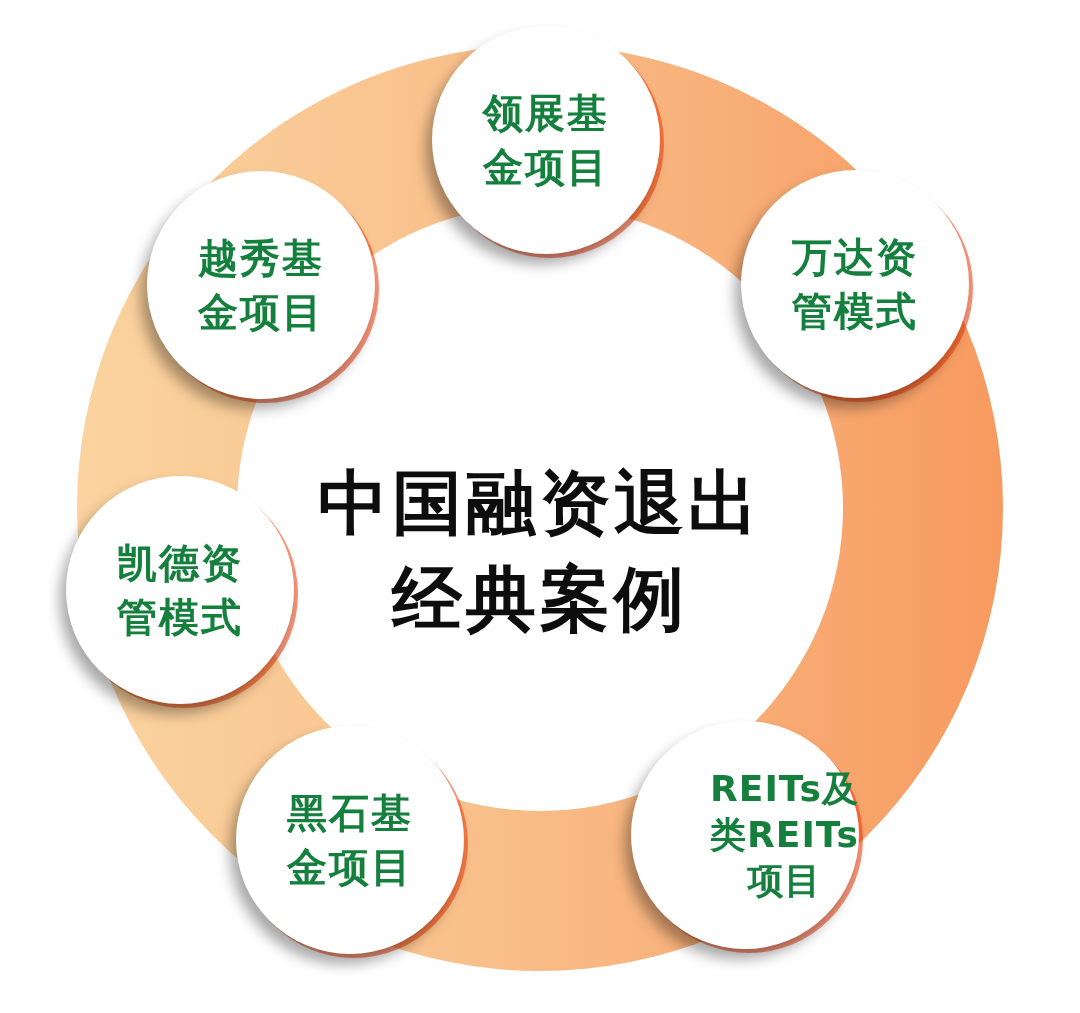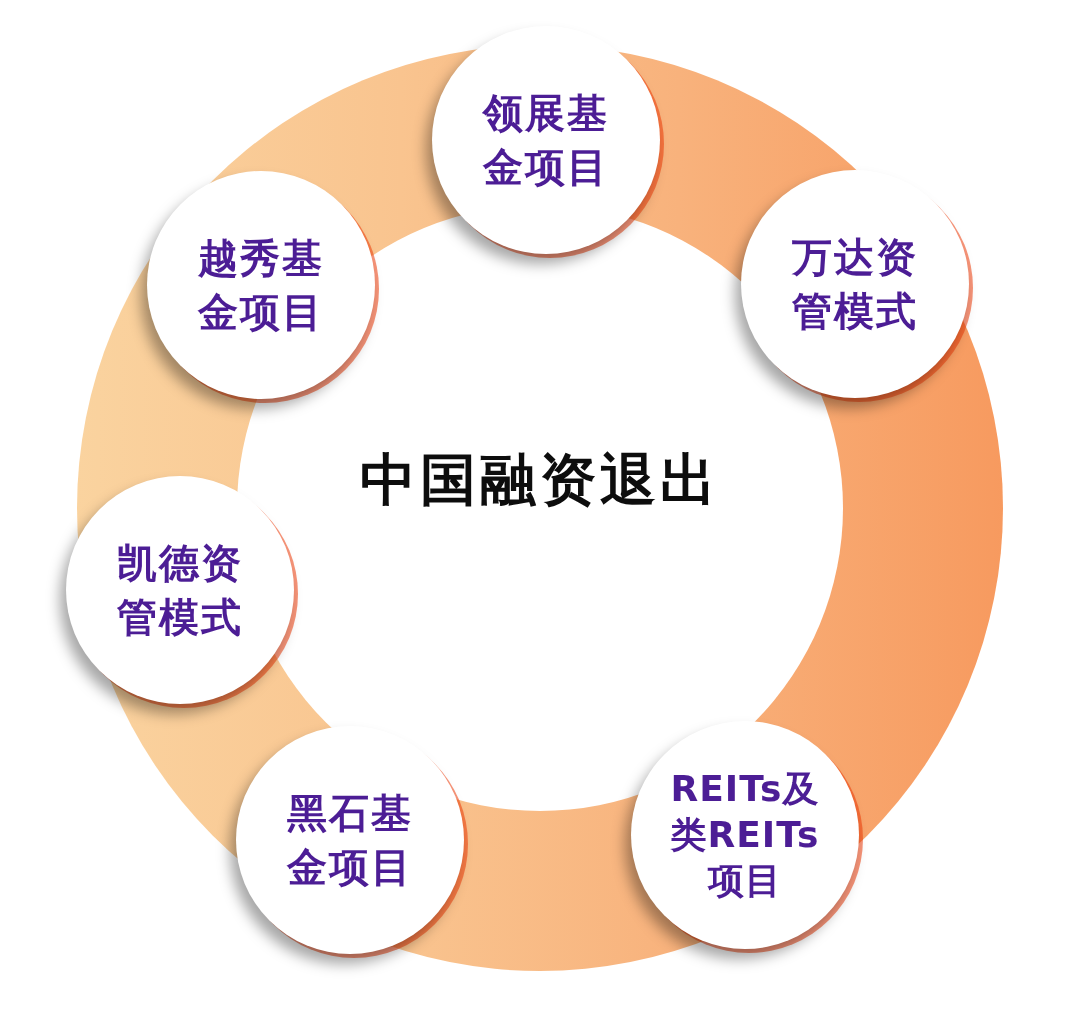--- a/index.html
+++ b/index.html
@@ -13,70 +13,71 @@
     background: linear-gradient(90deg, #fad39f 0%, #f9c48f 35%, #f8b27c 65%, #f79a5f 100%);
   }
   .ring-hole {
     position: absolute;
     left: 237px; top: 205px; width: 606px; height: 606px;
     border-radius: 50%;
     background: #ffffff;
   }
   .title {
     position: absolute;
-    left: 240px; top: 432px; width: 600px;
+    left: 240px; top: 455px; width: 600px;
     text-align: center;
     font-weight: bold;
-    font-size: 56px;
+    font-size: 70px;
     line-height: 96px;
     color: #0d0d0d;
     letter-spacing: 4px;
   }
   .node {
     position: absolute;
     width: 228px; height: 228px;
     border-radius: 50%;
     background: #ffffff;
     box-shadow: -6px 10px 14px rgba(0,0,0,0.35), 4px 4px 0 rgba(240,60,10,0.55);
     display: flex; align-items: center; justify-content: center;
     text-align: center;
   }
   .node .label {
     font-weight: bold;
     font-size: 40px;
     line-height: 54px;
-    color: #4c1d95;
+    color: #15803d;
     white-space: pre-line;
     letter-spacing: 2px;
   }
   .node .label.small { font-size: 36px; line-height: 46px; letter-spacing: 1px; }
 </style>
 </head>
 <body>
 
 <div class="stage">
   <div class="ring"></div>
   <div class="ring-hole"></div>
 
   <div class="title">
     <div>中国融资退出</div>
+    <div>经典案例</div>
   </div>
 
   <div class="node" style="left:432px; top:26px;">
     <span class="label">领展基
 金项目</span>
   </div>
 
   <div class="node" style="left:741px; top:170px;">
     <span class="label">万达资
 管模式</span>
   </div>
 
 
-  <div class="node" style="left:631px; top:721px;">
+  <div class="node" style="left:631px; top:721px;justify-content:flex-end;">
     <span class="label small">REITs及
 类REITs
 项目</span>
   </div>
 
   <div class="node" style="left:236px; top:726px;text-align:right;">
     <span class="label">黑石基
 金项目</span>
   </div>
 

